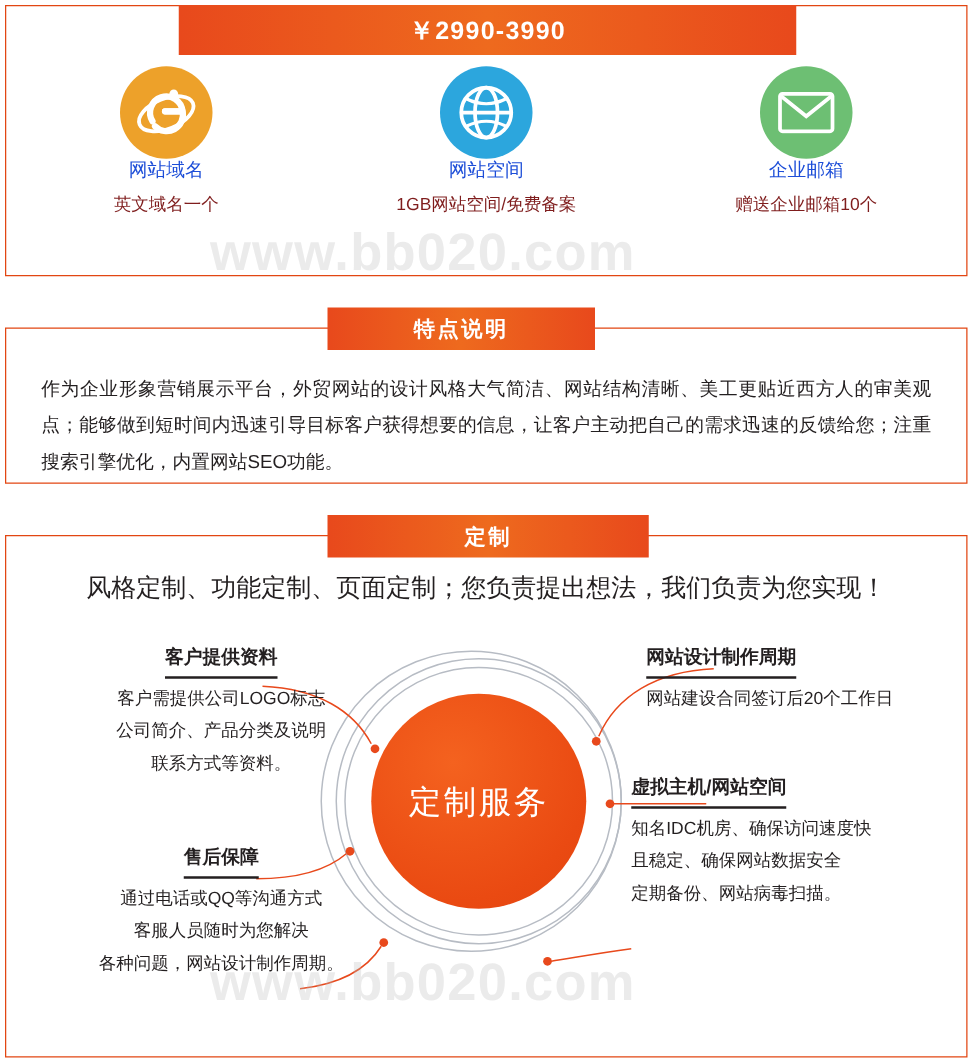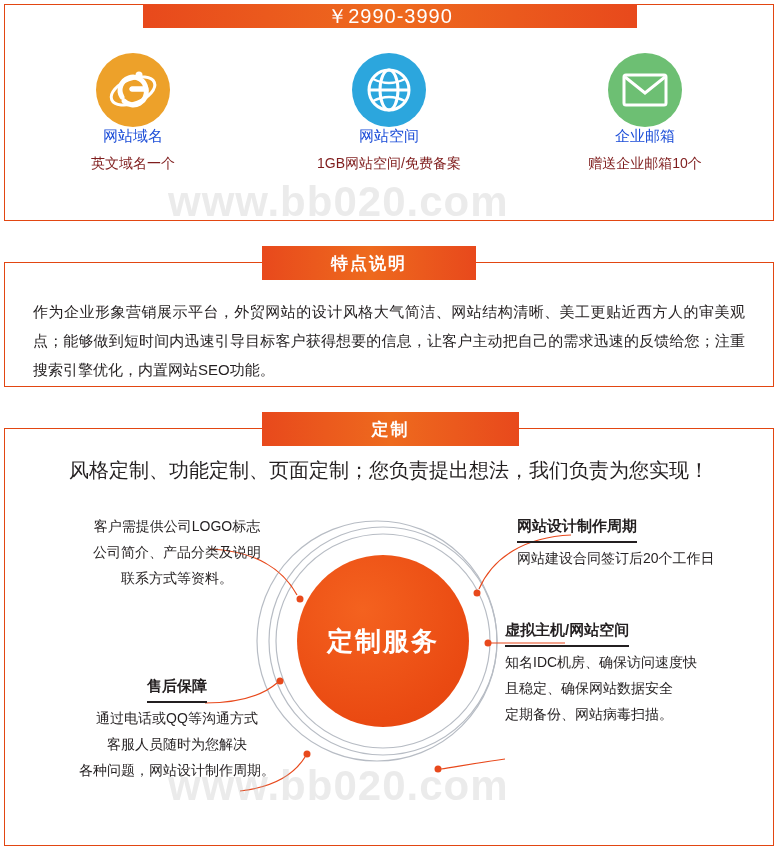--- a/index.html
+++ b/index.html
@@ -56,25 +56,25 @@
     top: 4px;
     width: 770px;
     height: 217px;
   }
 
   .price-band {
     position: absolute;
     left: 138px;
     top: -1px;
     width: 494px;
-    height: 24px;
+    height: 40px;
     background: linear-gradient(to right, #e8491c 0%, #ee6a1e 50%, #e8491c 100%);
     color: #ffffff;
     font-size: 20px;
-    font-weight: normal;
+    font-weight: bold;
     display: flex;
     align-items: center;
     justify-content: center;
     letter-spacing: 1px;
   }
 
   .features {
     position: absolute;
     top: 48px;
     left: 0;
@@ -182,21 +182,21 @@
     top: 64px;
     width: 172px;
     height: 172px;
     border-radius: 50%;
     background: radial-gradient(circle at 38% 32%, #f4621f 0%, #ea4a12 70%, #e2440f 100%);
     color: #fff;
     display: flex;
     align-items: center;
     justify-content: center;
     font-size: 26px;
-    font-weight: bold;
+    font-weight: normal;
     letter-spacing: 2px;
   }
 
   .cap {
     position: absolute;
     font-size: 14px;
     line-height: 26px;
     color: #231f20;
   }
   .cap .cap-title {
@@ -305,20 +305,21 @@
         <path d="M560 152 C525 152 500 152 486 152" fill="none" stroke="#e8491c" stroke-width="1.2"></path>
         <circle cx="483" cy="152" r="3.5" fill="#e8491c"></circle>
 
         <path d="M500 268 C470 272 450 276 436 278" fill="none" stroke="#e8491c" stroke-width="1.2"></path>
         <circle cx="433" cy="278" r="3.5" fill="#e8491c"></circle>
       </svg>
 
       <div class="center-badge">定制服务</div>
 
       <div class="cap cap-left cap-a">
+        <span class="cap-title"><span class="cap-title-underline">客户提供资料</span></span>
         <span>客户需提供公司LOGO标志</span><br>
         <span>公司简介、产品分类及说明</span><br>
         <span>联系方式等资料。</span>
       </div>
 
       <div class="cap cap-left cap-b">
         <span class="cap-title"><span class="cap-title-underline">售后保障</span></span>
         <span>通过电话或QQ等沟通方式</span><br>
         <span>客服人员随时为您解决</span><br>
         <span>各种问题，网站设计制作周期。</span>

